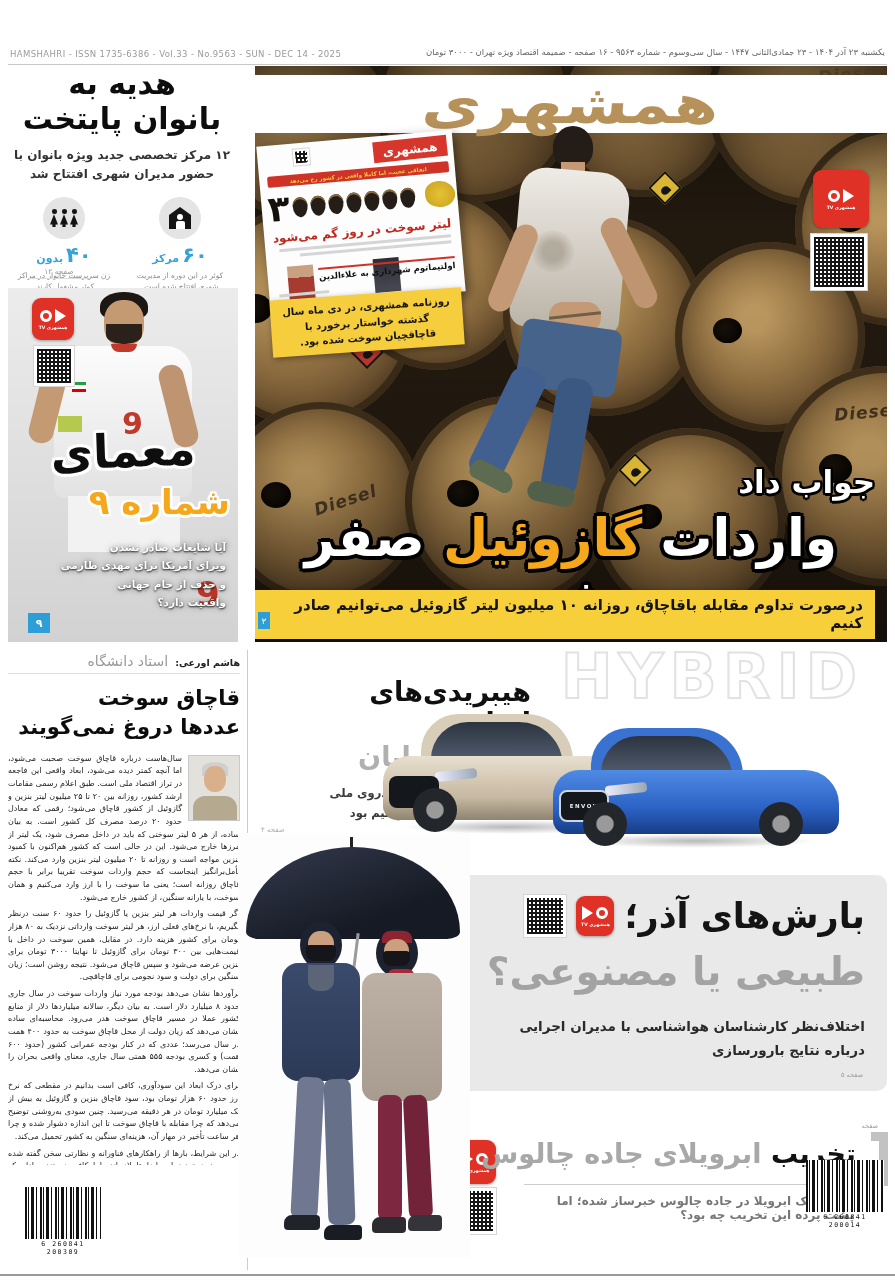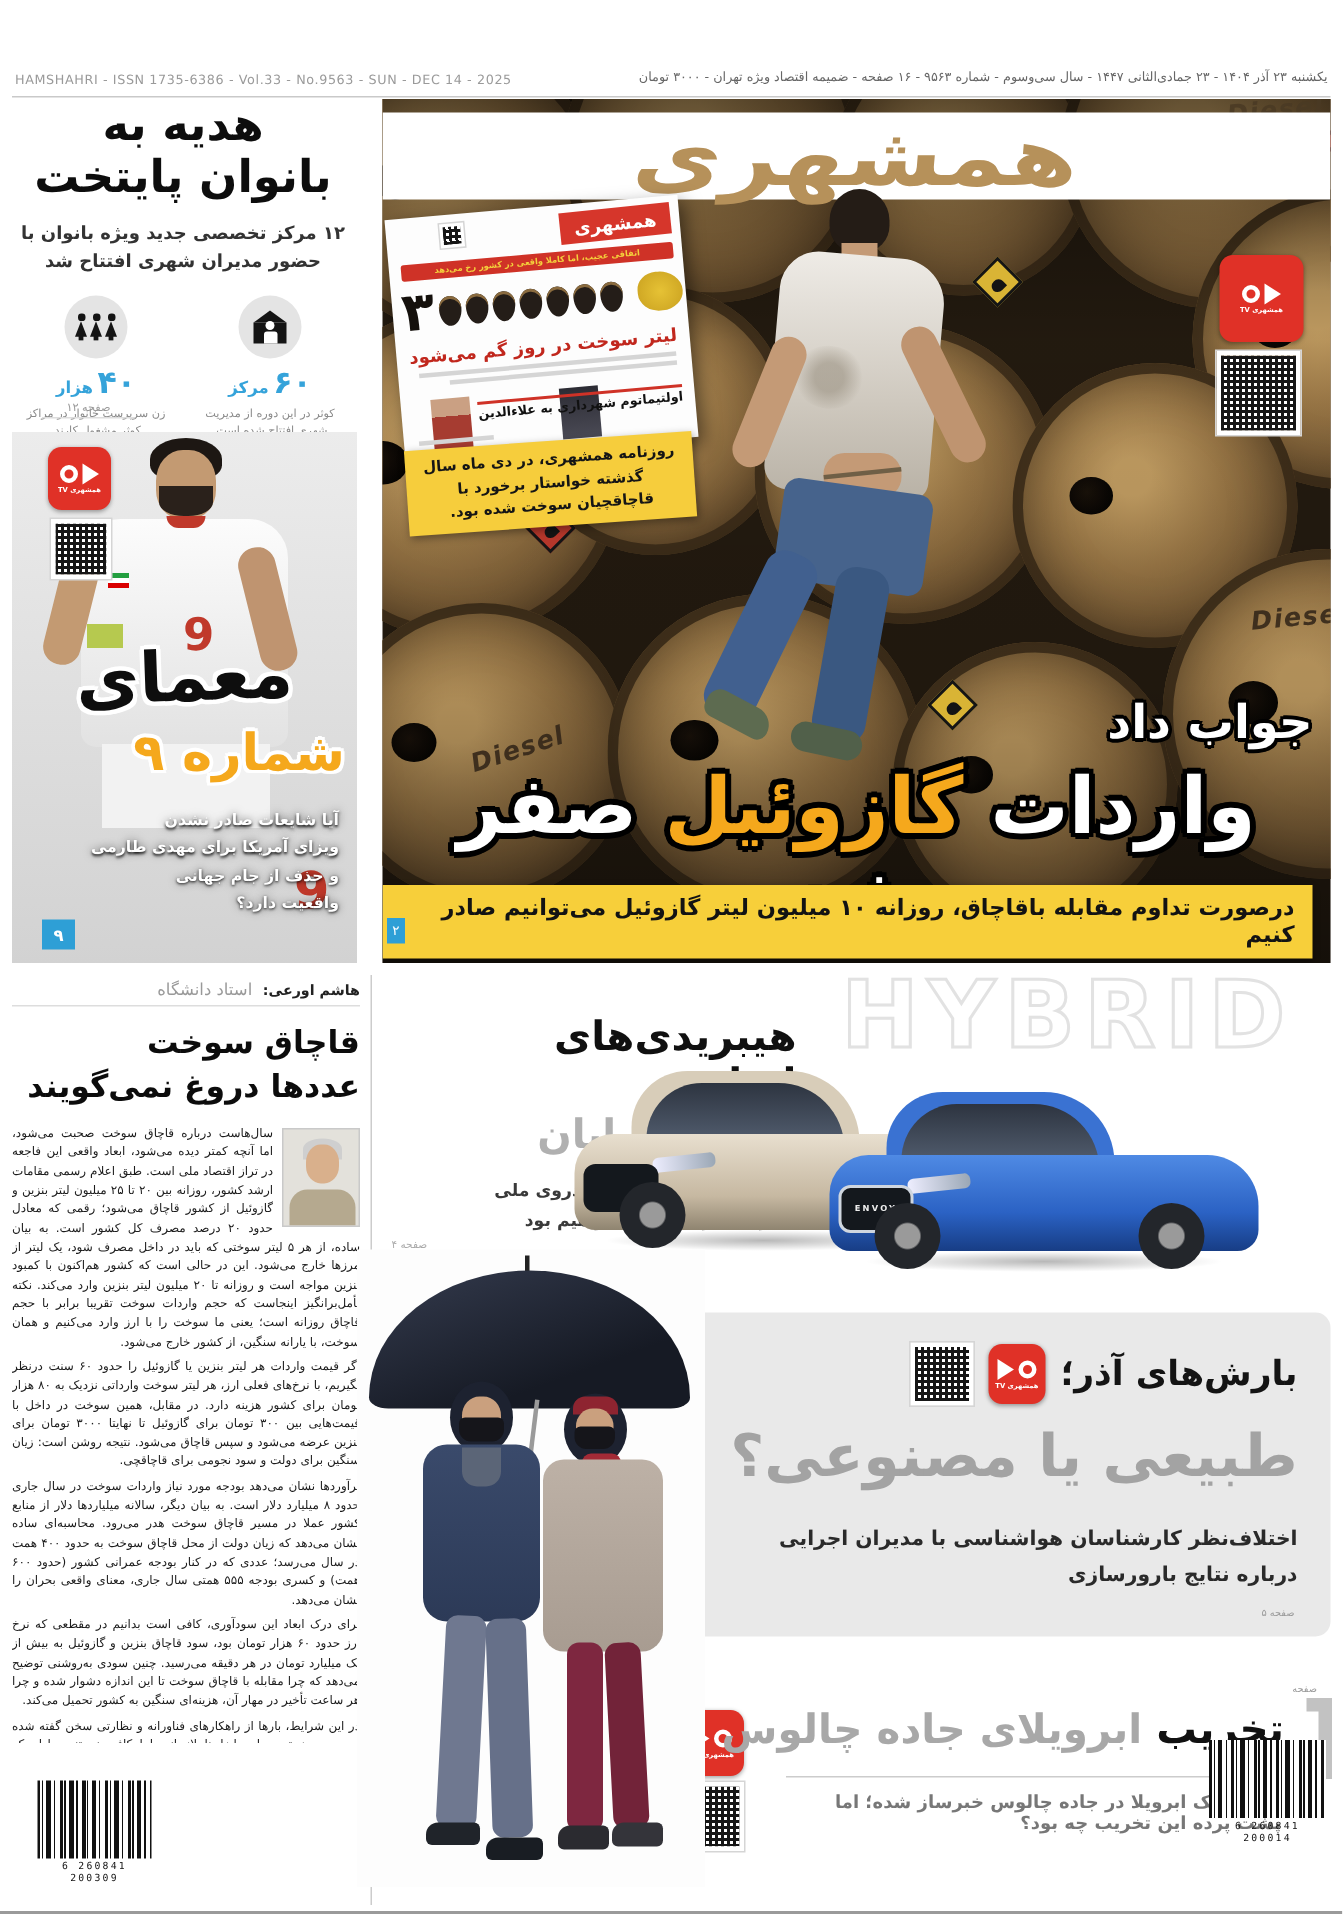--- a/index.html
+++ b/index.html
@@ -76,21 +76,21 @@
   .bc-left { left:25px; top:1187px; width:76px; }
   .bc-right { left:806px; top:1160px; width:78px; }
 
   
   .note { position:absolute; left:8px; top:648px; width:232px; direction:rtl; }
   .note-label-row { display:flex; align-items:center; gap:5px; padding:3px 0 4px; border-top:1px solid #b5b5b5; border-bottom:1px solid #ccc; }
   .note-sq { width:12px; height:12px; background:#2d6ca2; }
   .note-label { font-size:10.5px; font-weight:700; color:#5b7e9e; }
   .note-author-row { padding:5px 0 4px; border-bottom:1px solid #ddd; font-size:9.5px; }
   .note-author { font-weight:700; color:#222; }
-  .note-role { color:#999; font-size:11px; margin-right:4px; }
+  .note-role { color:#999; font-size:14px; margin-right:4px; }
   .note-headline { margin-top:10px; font-size:21px; font-weight:900; color:#0c0c0c; line-height:1.4; white-space:pre-line; text-align:right; }
   .note-body { margin-top:10px; font-size:8px; color:#1c1c1c; line-height:1.58; text-align:justify; height:412px; overflow:hidden; }
   .note-body p { margin-bottom:4px; }
   .author-photo { float:left; width:52px; height:66px; margin:2px 6px 4px 0; background:#e3e1db; border:1px solid #c9c9c9; position:relative; overflow:hidden; float:right; margin-left:6px; margin-right:0; }
   .ap-hair { position:absolute; left:13px; top:6px; width:26px; height:14px; background:#cfcfcf; border-radius:50% 50% 0 0; }
   .ap-head { position:absolute; left:15px; top:10px; width:22px; height:26px; background:#d9b08c; border-radius:45%; }
   .ap-suit { position:absolute; left:4px; bottom:0; width:44px; height:24px; background:#b5a98f; border-radius:12px 12px 0 0; }
   .vline { position:absolute; left:247px; top:650px; width:1px; height:620px; background:#ccc; }
 
   
@@ -185,21 +185,21 @@
   .cb-wheel { bottom:0; width:44px; height:44px; background:radial-gradient(circle,#9a9a9a 0 26%,#23262b 30% 100%); border-radius:50%; }
   .cb-w1 { left:30px; } .cb-w2 { right:36px; }
   .cb-grille { left:6px; bottom:24px; width:50px; height:32px; background:#14181d; border-radius:8px; display:flex; align-items:center; justify-content:center; }
   .car-blue .cb-grille { border:2px solid #cfd6df; }
   .cb-badge { color:#eee; font-size:5.5px; letter-spacing:1.5px; font-weight:700; }
   .cb-light { left:52px; bottom:52px; width:42px; height:10px; background:linear-gradient(90deg,#eef,#9aa7b5); border-radius:4px; transform:rotate(-6deg); }
 
   
   .rain { position:absolute; left:455px; top:875px; width:432px; height:216px; background:#e9e9e9; border-radius:10px; direction:rtl; }
   .rn-row { position:absolute; right:22px; top:20px; display:flex; align-items:center; gap:10px; }
-  .rn-h1 { font-size:23px; font-weight:900; color:#141414; }
+  .rn-h1 { font-size:35px; font-weight:900; color:#141414; }
   .rn-tv { width:38px; height:40px; }
   .rn-qr { width:42px; height:42px; }
   .rn-h2 { position:absolute; right:22px; top:74px; font-size:39px; font-weight:900; color:#a3a3a3; }
   .rn-sub { position:absolute; right:22px; top:140px; font-size:13.5px; font-weight:700; color:#2a2a2a; line-height:1.75; text-align:right; white-space:pre-line; }
   .rn-ref { position:absolute; right:24px; top:196px; font-size:6.5px; color:#999; }
 
   
   .wet { position:absolute; left:238px; top:833px; width:232px; height:425px; background:#fdfdfd; overflow:hidden; z-index:6; }
   .wet div { position:absolute; }
   .w-tip { left:112px; top:4px; width:3px; height:12px; background:#222; }
@@ -262,21 +262,21 @@
         <div class="stat-cap">کوثر در این دوره از مدیریت شهری افتتاح شده است.</div>
       </div>
       <div class="stat">
         <div class="stat-circle">
           <span class="icon-women">
               <span class="wperson"></span>
               <span class="wperson"></span>
               <span class="wperson"></span>
             </span>
         </div>
-        <div class="stat-num"><span>۴۰</span><span class="stat-unit">هزار</span></div>
+        <div class="stat-num"><span>۴۰</span><span class="stat-unit">بدون</span></div>
         <div class="stat-cap">زن سرپرست خانوار در مراکز کوثر مشغول کارند.</div>
       </div>
     </div>
   </div>
   <div class="gift-ref">صفحه ۱۲</div>
 
   <div class="taremi">
     <div class="t-hair"></div>
     <div class="t-head"></div>
     <div class="t-beard"></div>

